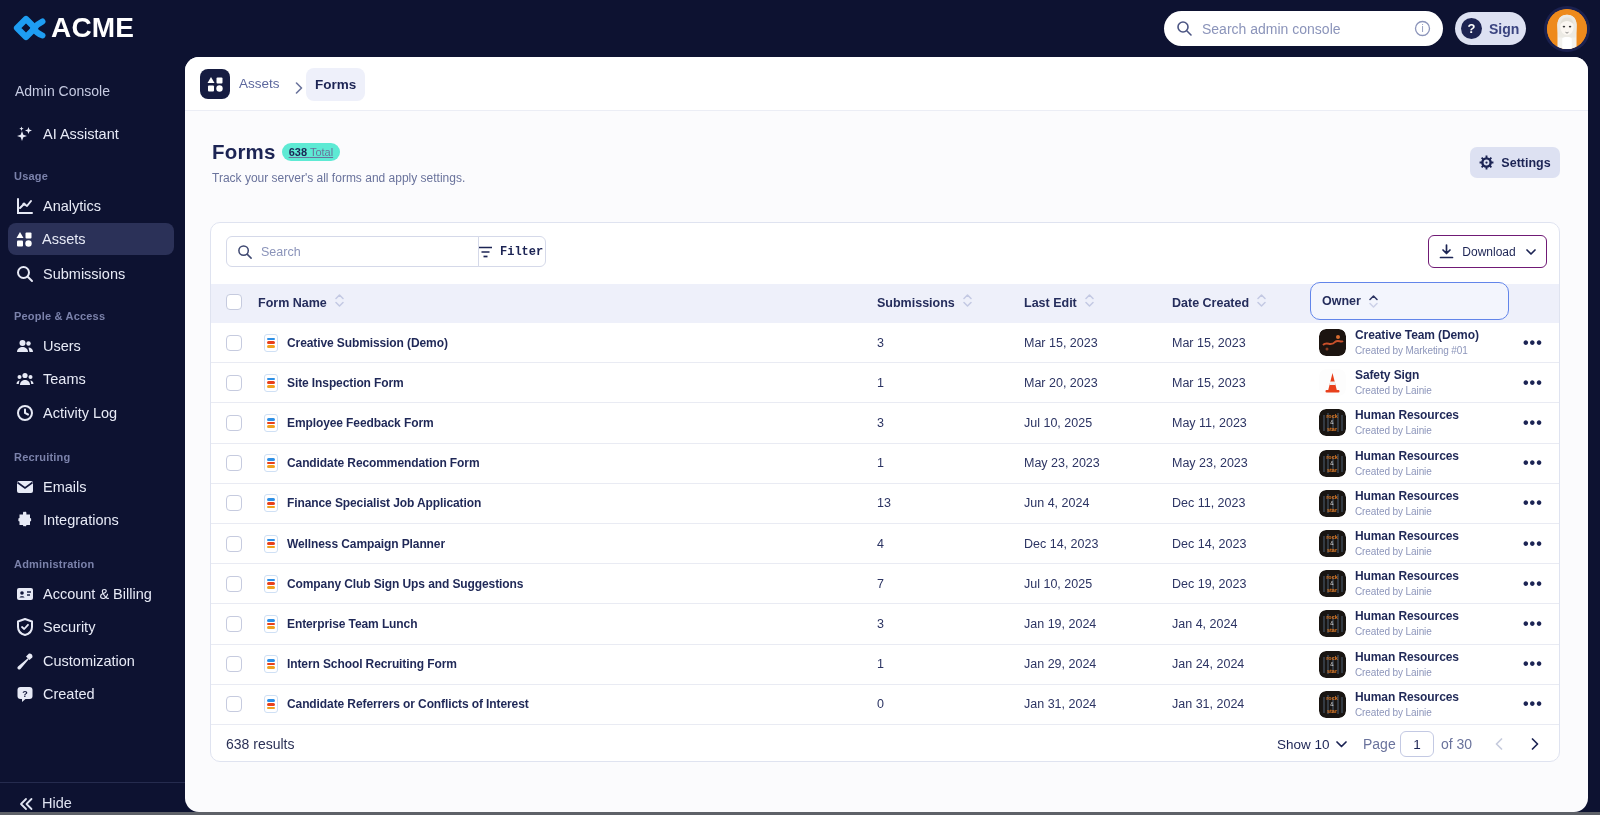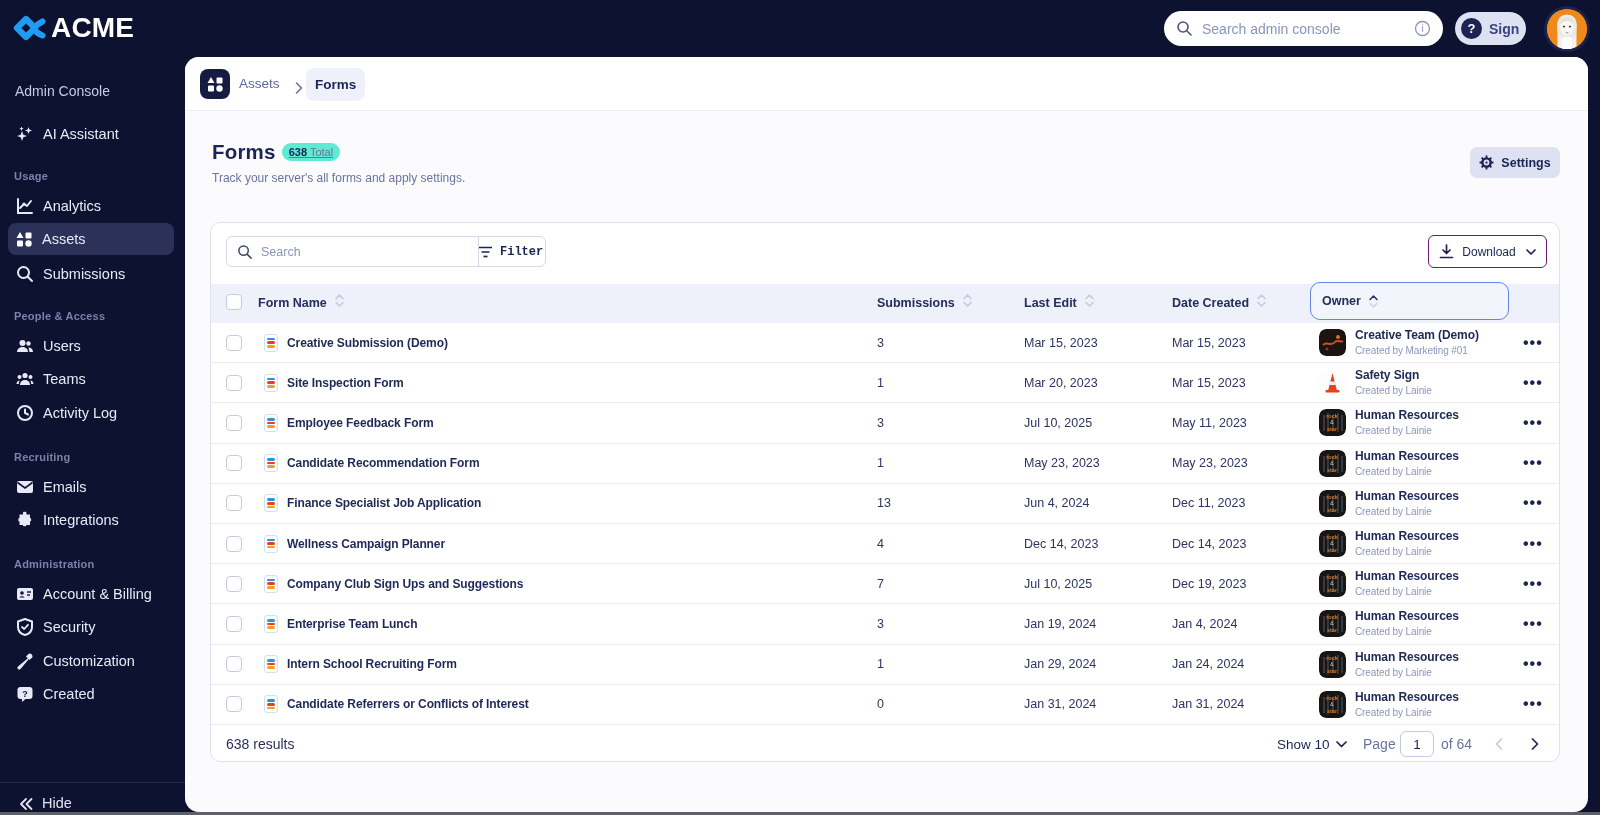--- a/index.html
+++ b/index.html
@@ -739,21 +739,21 @@
 </div>
 
     <div class="cfoot">
       <div class="results">638 results</div>
       <div style="position:absolute; left:1066px; top:0; height:36px; display:flex; align-items:center; font-size:13.5px; color:#1c2454;">Show 10</div>
       <svg style="position:absolute; left:1125px; top:15px;" width="11" height="7" viewBox="0 0 11 7">
           <path d="M1 1 L5.5 5.5 L10 1" fill="none" stroke="#1c2454" stroke-width="1.7" stroke-linecap="round" stroke-linejoin="round"></path>
         </svg>
       <div style="position:absolute; left:1152px; top:0; height:36px; display:flex; align-items:center; font-size:14px; color:#6a739c;">Page</div>
       <div style="position:absolute; left:1189px; top:5px; width:34px; height:26px; border:1px solid #c3c9e3; border-radius:6px; display:flex; align-items:center; justify-content:center; font-size:13.5px; color:#1c2454;">1</div>
-      <div style="position:absolute; left:1230px; top:0; height:36px; display:flex; align-items:center; font-size:14px; color:#6a739c;">of 64</div>
+      <div style="position:absolute; left:1230px; top:0; height:36px; display:flex; align-items:center; font-size:14px; color:#6a739c;">of 30</div>
       <svg style="position:absolute; left:1284px; top:12px;" width="8" height="12" viewBox="0 0 8 12">
           <path d="M6.5 1 L1.5 6 L6.5 11" fill="none" stroke="#c6cbdd" stroke-width="1.7" stroke-linecap="round" stroke-linejoin="round"></path>
         </svg>
       <svg style="position:absolute; left:1320px; top:12px;" width="8" height="12" viewBox="0 0 8 12">
           <path d="M1.5 1 L6.5 6 L1.5 11" fill="none" stroke="#1c2454" stroke-width="1.7" stroke-linecap="round" stroke-linejoin="round"></path>
         </svg>
     </div>
   </div>
 </div>
 

